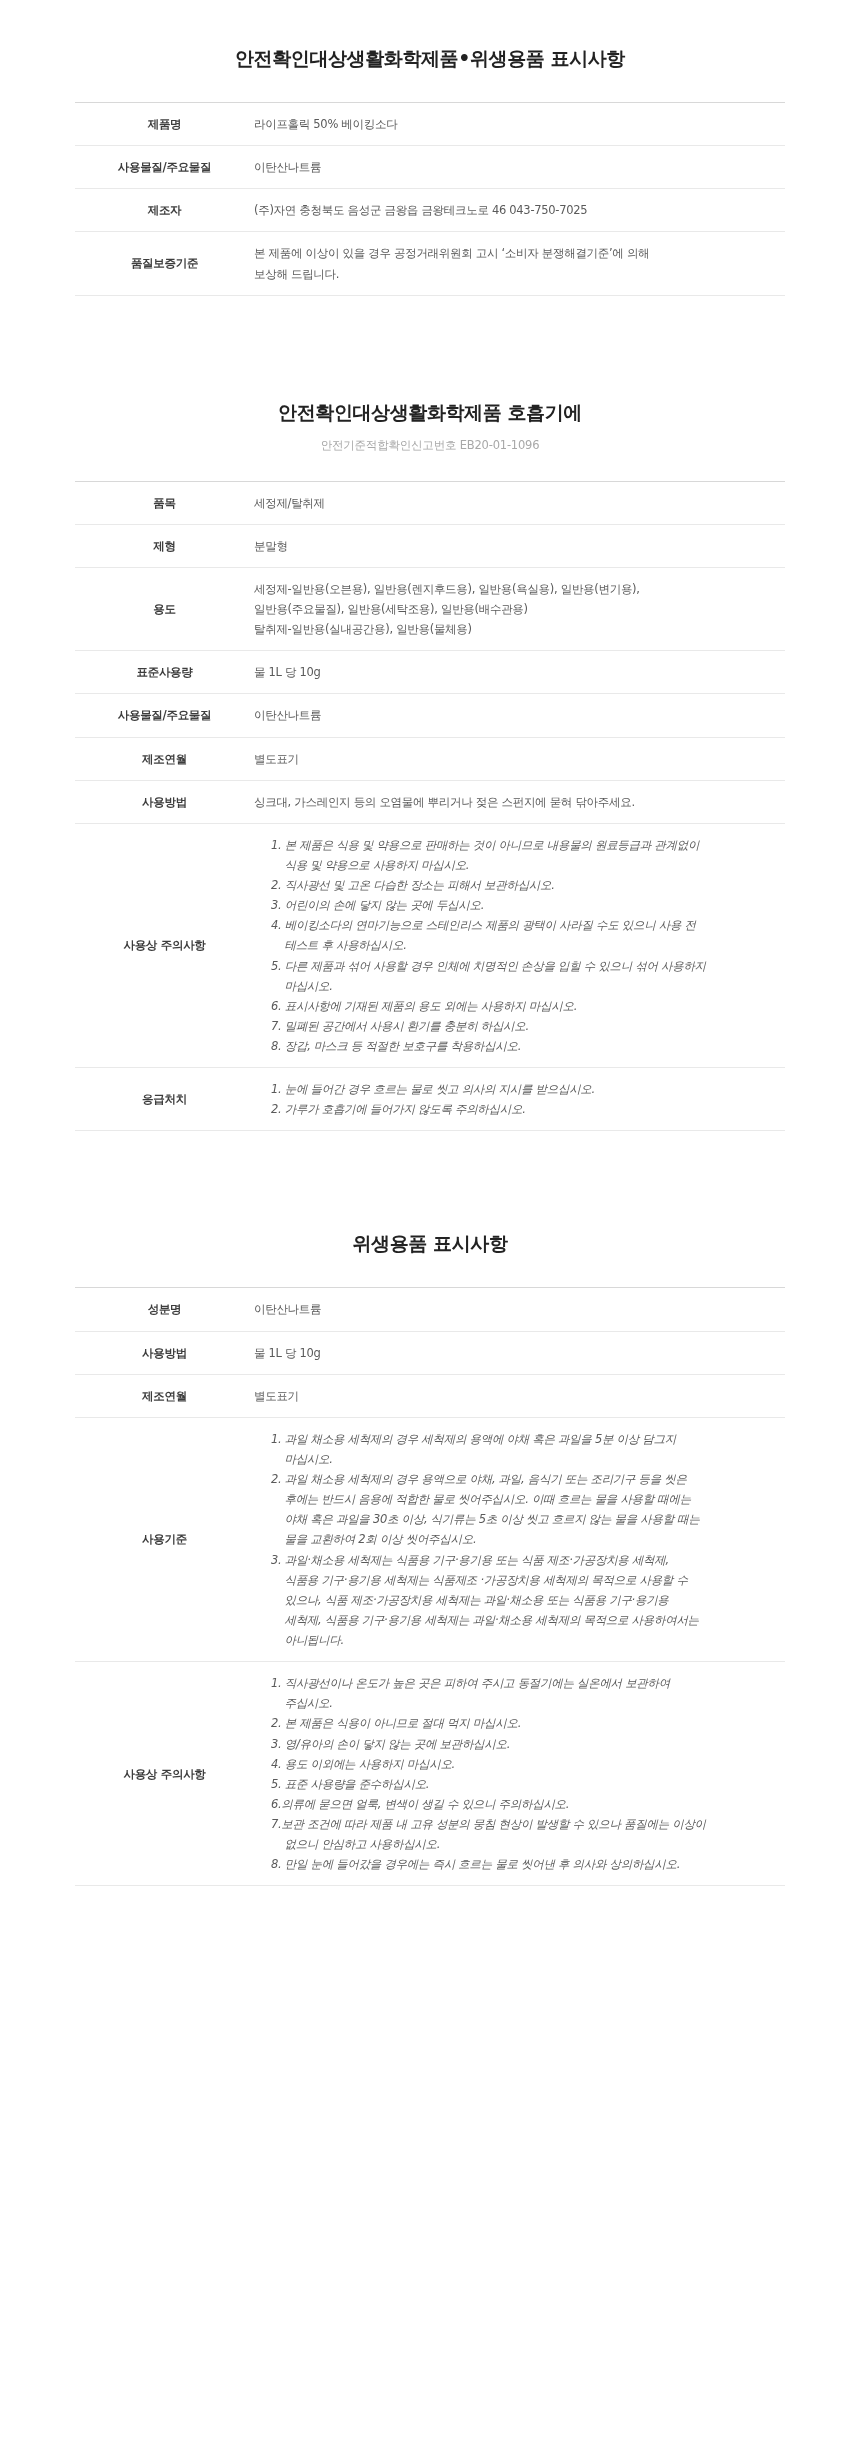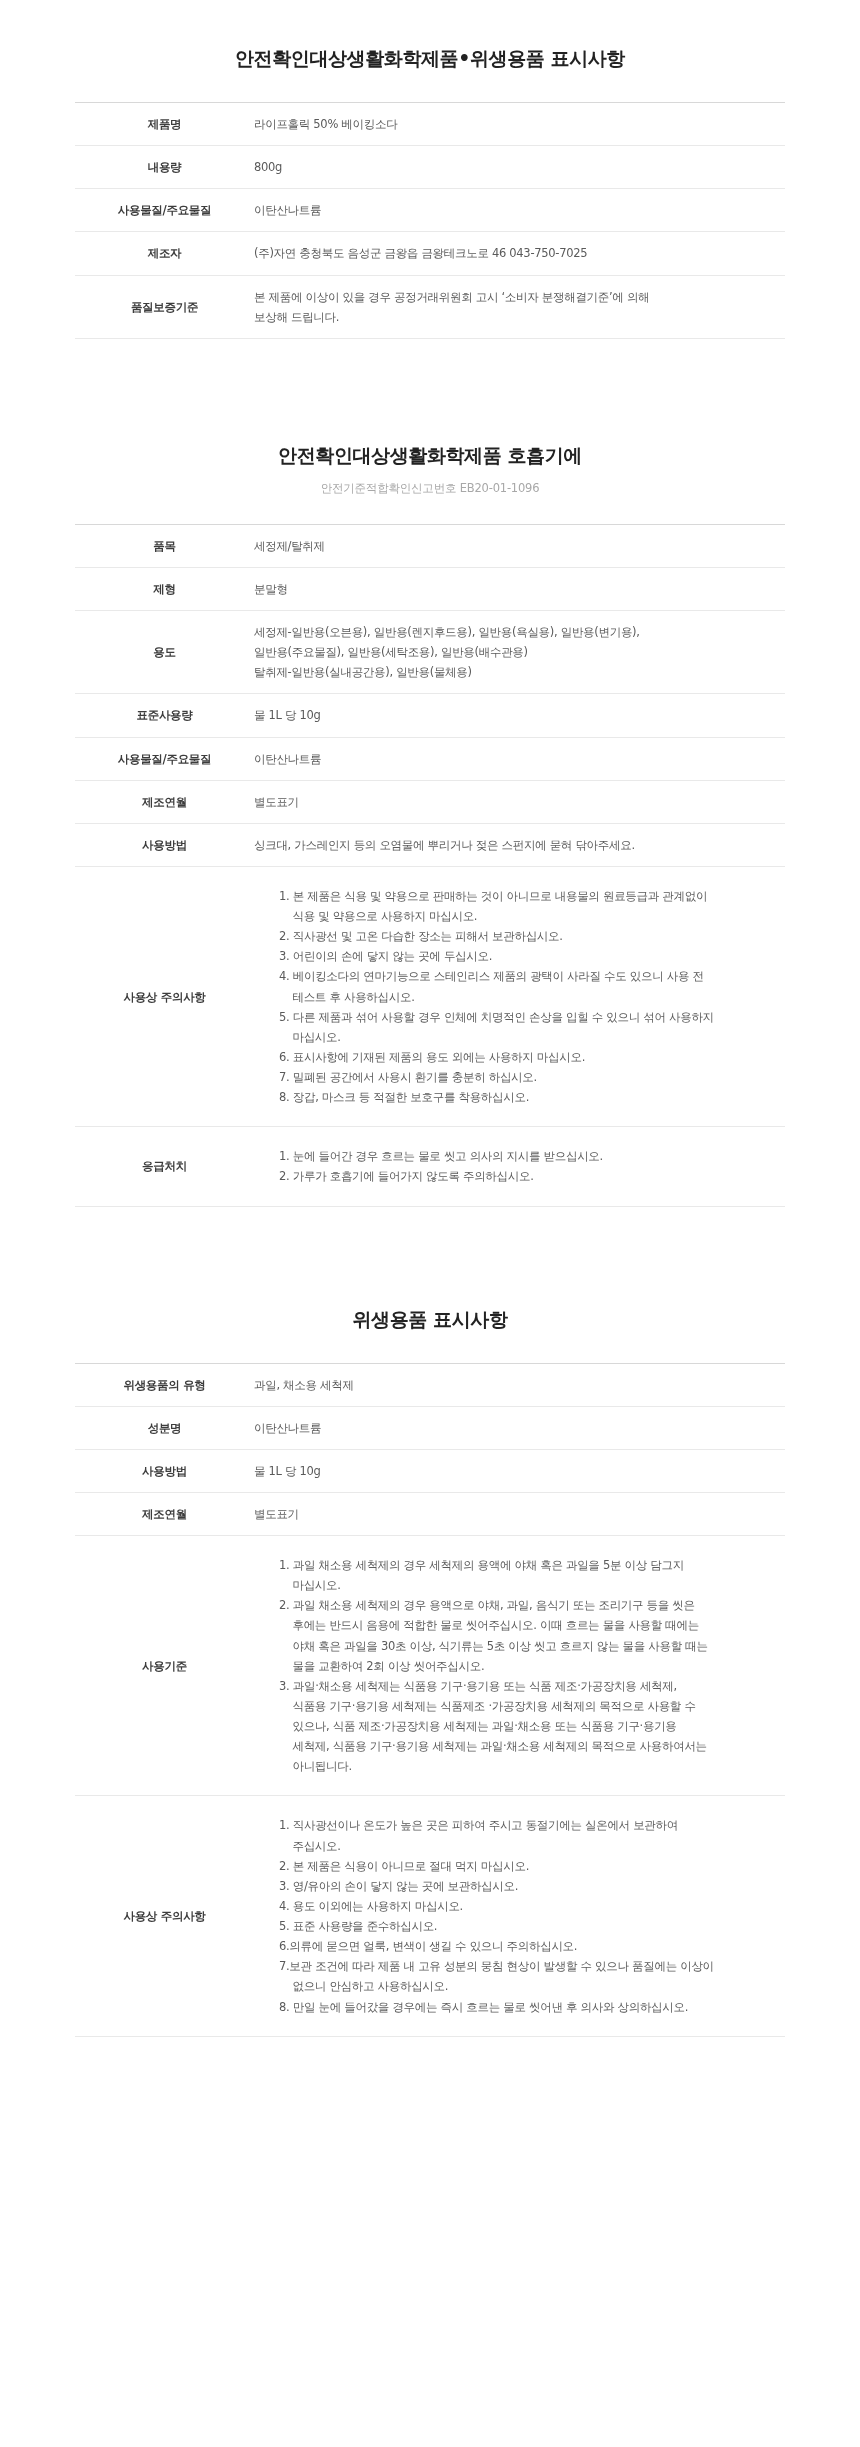--- a/index.html
+++ b/index.html
@@ -62,23 +62,24 @@
     letter-spacing: -0.3px;
   }
   table.spec td {
     padding: 11px 18px 11px 14px;
     vertical-align: middle;
     color: #5a5a5a;
     letter-spacing: -0.3px;
   }
   .cell-lines > div { white-space: pre-wrap; }
   ol.numlist {
-    margin: 8px;
+    margin: 0;
     padding: 0;
     list-style: none;
+    font-style: italic;
   }
   ol.numlist li {
     position: relative;
     padding-left: 17px;
     white-space: pre-wrap;
   }
   .spacer-lg { height: 54px; }
   .spacer-xl { height: 58px; }
   .bottom-pad { height: 24px; }
 </style>
@@ -89,28 +90,20 @@
 
   <div class="section">
     <div class="section-title sec1-title">안전확인대상생활화학제품•위생용품 표시사항</div>
     <table class="spec">
       <tbody>
           <tr>
             <th>제품명</th>
             <td>
               <div class="cell-lines">
                 <div>라이프홀릭 50% 베이킹소다</div>
-              </div>
-            </td>
-          </tr>
-          <tr>
-            <th>내용량</th>
-            <td>
-              <div class="cell-lines">
-                <div>800g</div>
               </div>
             </td>
           </tr>
           <tr>
             <th>사용물질/주요물질</th>
             <td>
               <div class="cell-lines">
                 <div>이탄산나트륨</div>
               </div>
             </td>
@@ -232,28 +225,20 @@
     </table>
   </div>
 
   <div class="spacer-lg"></div>
 
   <div class="section">
     <div class="section-title sec3-title">위생용품 표시사항</div>
     <table class="spec">
       <tbody>
           <tr>
-            <th>위생용품의 유형</th>
-            <td>
-              <div class="cell-lines">
-                <div>과일, 채소용 세척제</div>
-              </div>
-            </td>
-          </tr>
-          <tr>
             <th>성분명</th>
             <td>
               <div class="cell-lines">
                 <div>이탄산나트륨</div>
               </div>
             </td>
           </tr>
           <tr>
             <th>사용방법</th>
             <td>

